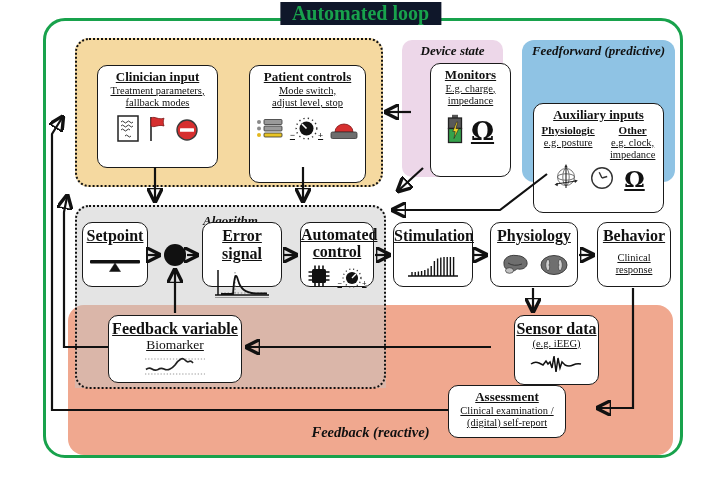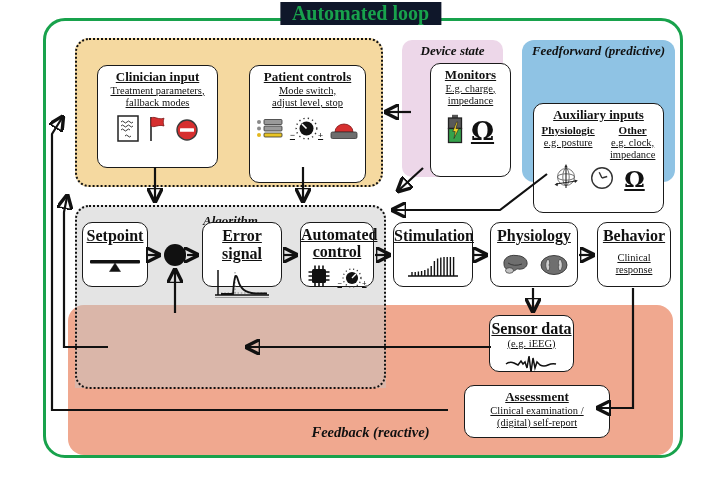--- a/index.html
+++ b/index.html
@@ -231,32 +231,43 @@
   </div>
 
   <div class="panel" style="left:597px;top:222px;width:74px;height:65px;">
     <div class="ptitle sm">Behavior</div>
     <div class="psub" style="margin-top:7px;">Clinical</div>
     <div class="psub">response</div>
   </div>
 
   <div class="feedback-label">Feedback (reactive)</div>
 
-
-  <div class="panel" style="left:489px;top:315px;width:85px;height:57px;">
+  <div class="panel" style="left:108px;top:315px;width:134px;height:68px;">
+    <div class="ptitle sm">Feedback variable</div>
+    <div style="font-size:13.5px;line-height:1.05;">Biomarker</div>
+    <div class="icons" style="margin-top:2px;">
+      <svg width="66" height="24" viewBox="0 0 66 24">
+        <line x1="3" y1="5" x2="63" y2="5" stroke="#999" stroke-width="1" stroke-dasharray="1.3,1.8"></line>
+        <line x1="3" y1="20" x2="63" y2="20" stroke="#999" stroke-width="1" stroke-dasharray="1.3,1.8"></line>
+        <path d="M4,15.5 q3,-2.5 6,-0.5 q3,2 6,0.5 q3,-2 6,-0.5 q3,1.5 6,0 q2.5,-1 5,-4 q3,-4.5 6,-6 q2,-1 4,1 q2,2.5 4,1.5 q2,-1 4,1.5" stroke="#222" stroke-width="1.7" fill="none"></path>
+      </svg>
+    </div>
+  </div>
+
+  <div class="panel" style="left:514px;top:315px;width:85px;height:70px;">
     <div class="ptitle sm">Sensor data</div>
     <div class="psub">(e.g. iEEG)</div>
     <div class="icons" style="margin-top:4px;">
       <svg width="56" height="20" viewBox="0 0 56 20">
         <path d="M2,10 q4,-3 8,-1 l4,2 l3,-4 l2,3 l2,-2 l2,6 l2,-12 l2,16 l2,-14 l2,10 l2,-6 l3,3 q4,2 8,0 q4,-2 8,-1" stroke="#111" stroke-width="1.5" fill="none"></path>
       </svg>
     </div>
   </div>
 
-  <div class="panel" style="left:464px;top:385px;width:146px;height:53px;">
+  <div class="panel" style="left:448px;top:385px;width:118px;height:53px;">
     <div class="ptitle">Assessment</div>
     <div class="psub">Clinical examination /</div>
     <div class="psub">(digital) self-report</div>
   </div>
 
   <svg class="overlay" width="721" height="481" viewBox="0 0 721 481">
     <defs>
       <marker id="ah" viewBox="0 0 10 10" refX="8" refY="5" markerWidth="7" markerHeight="7" orient="auto-start-reverse">
         <path d="M0,0 L10,5 L0,10 z" fill="#111" stroke="none"></path>
       </marker>

